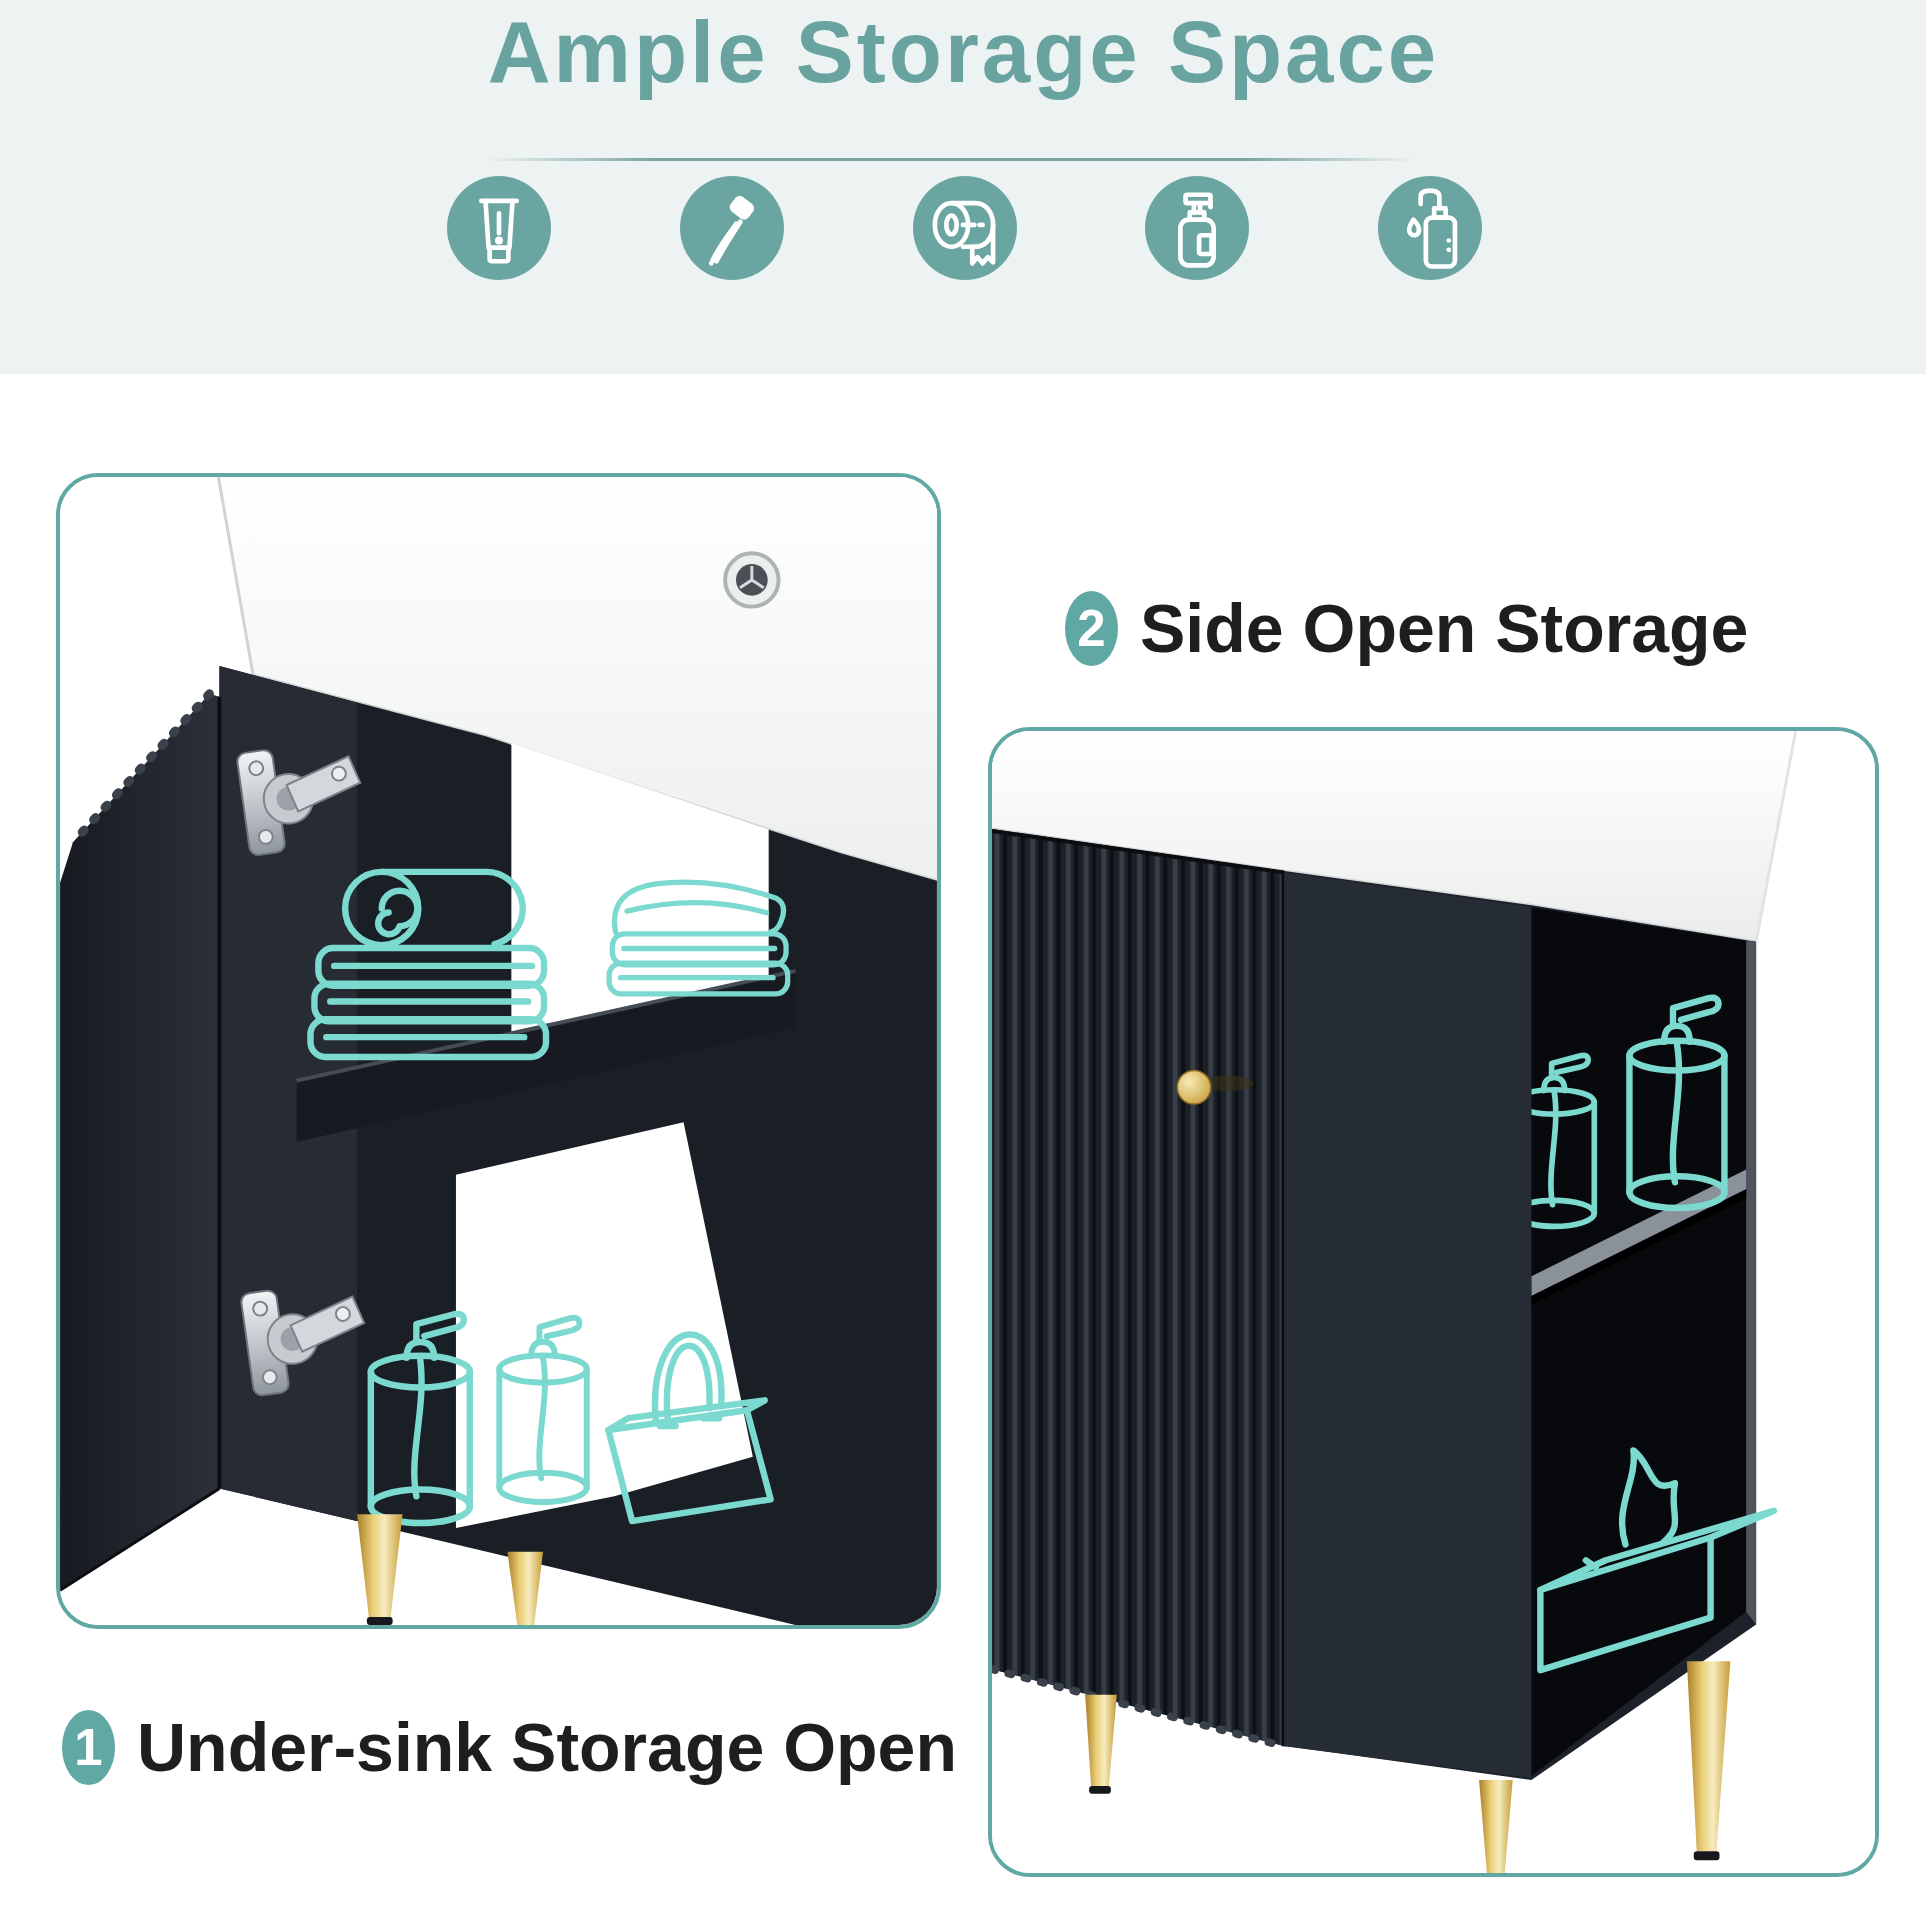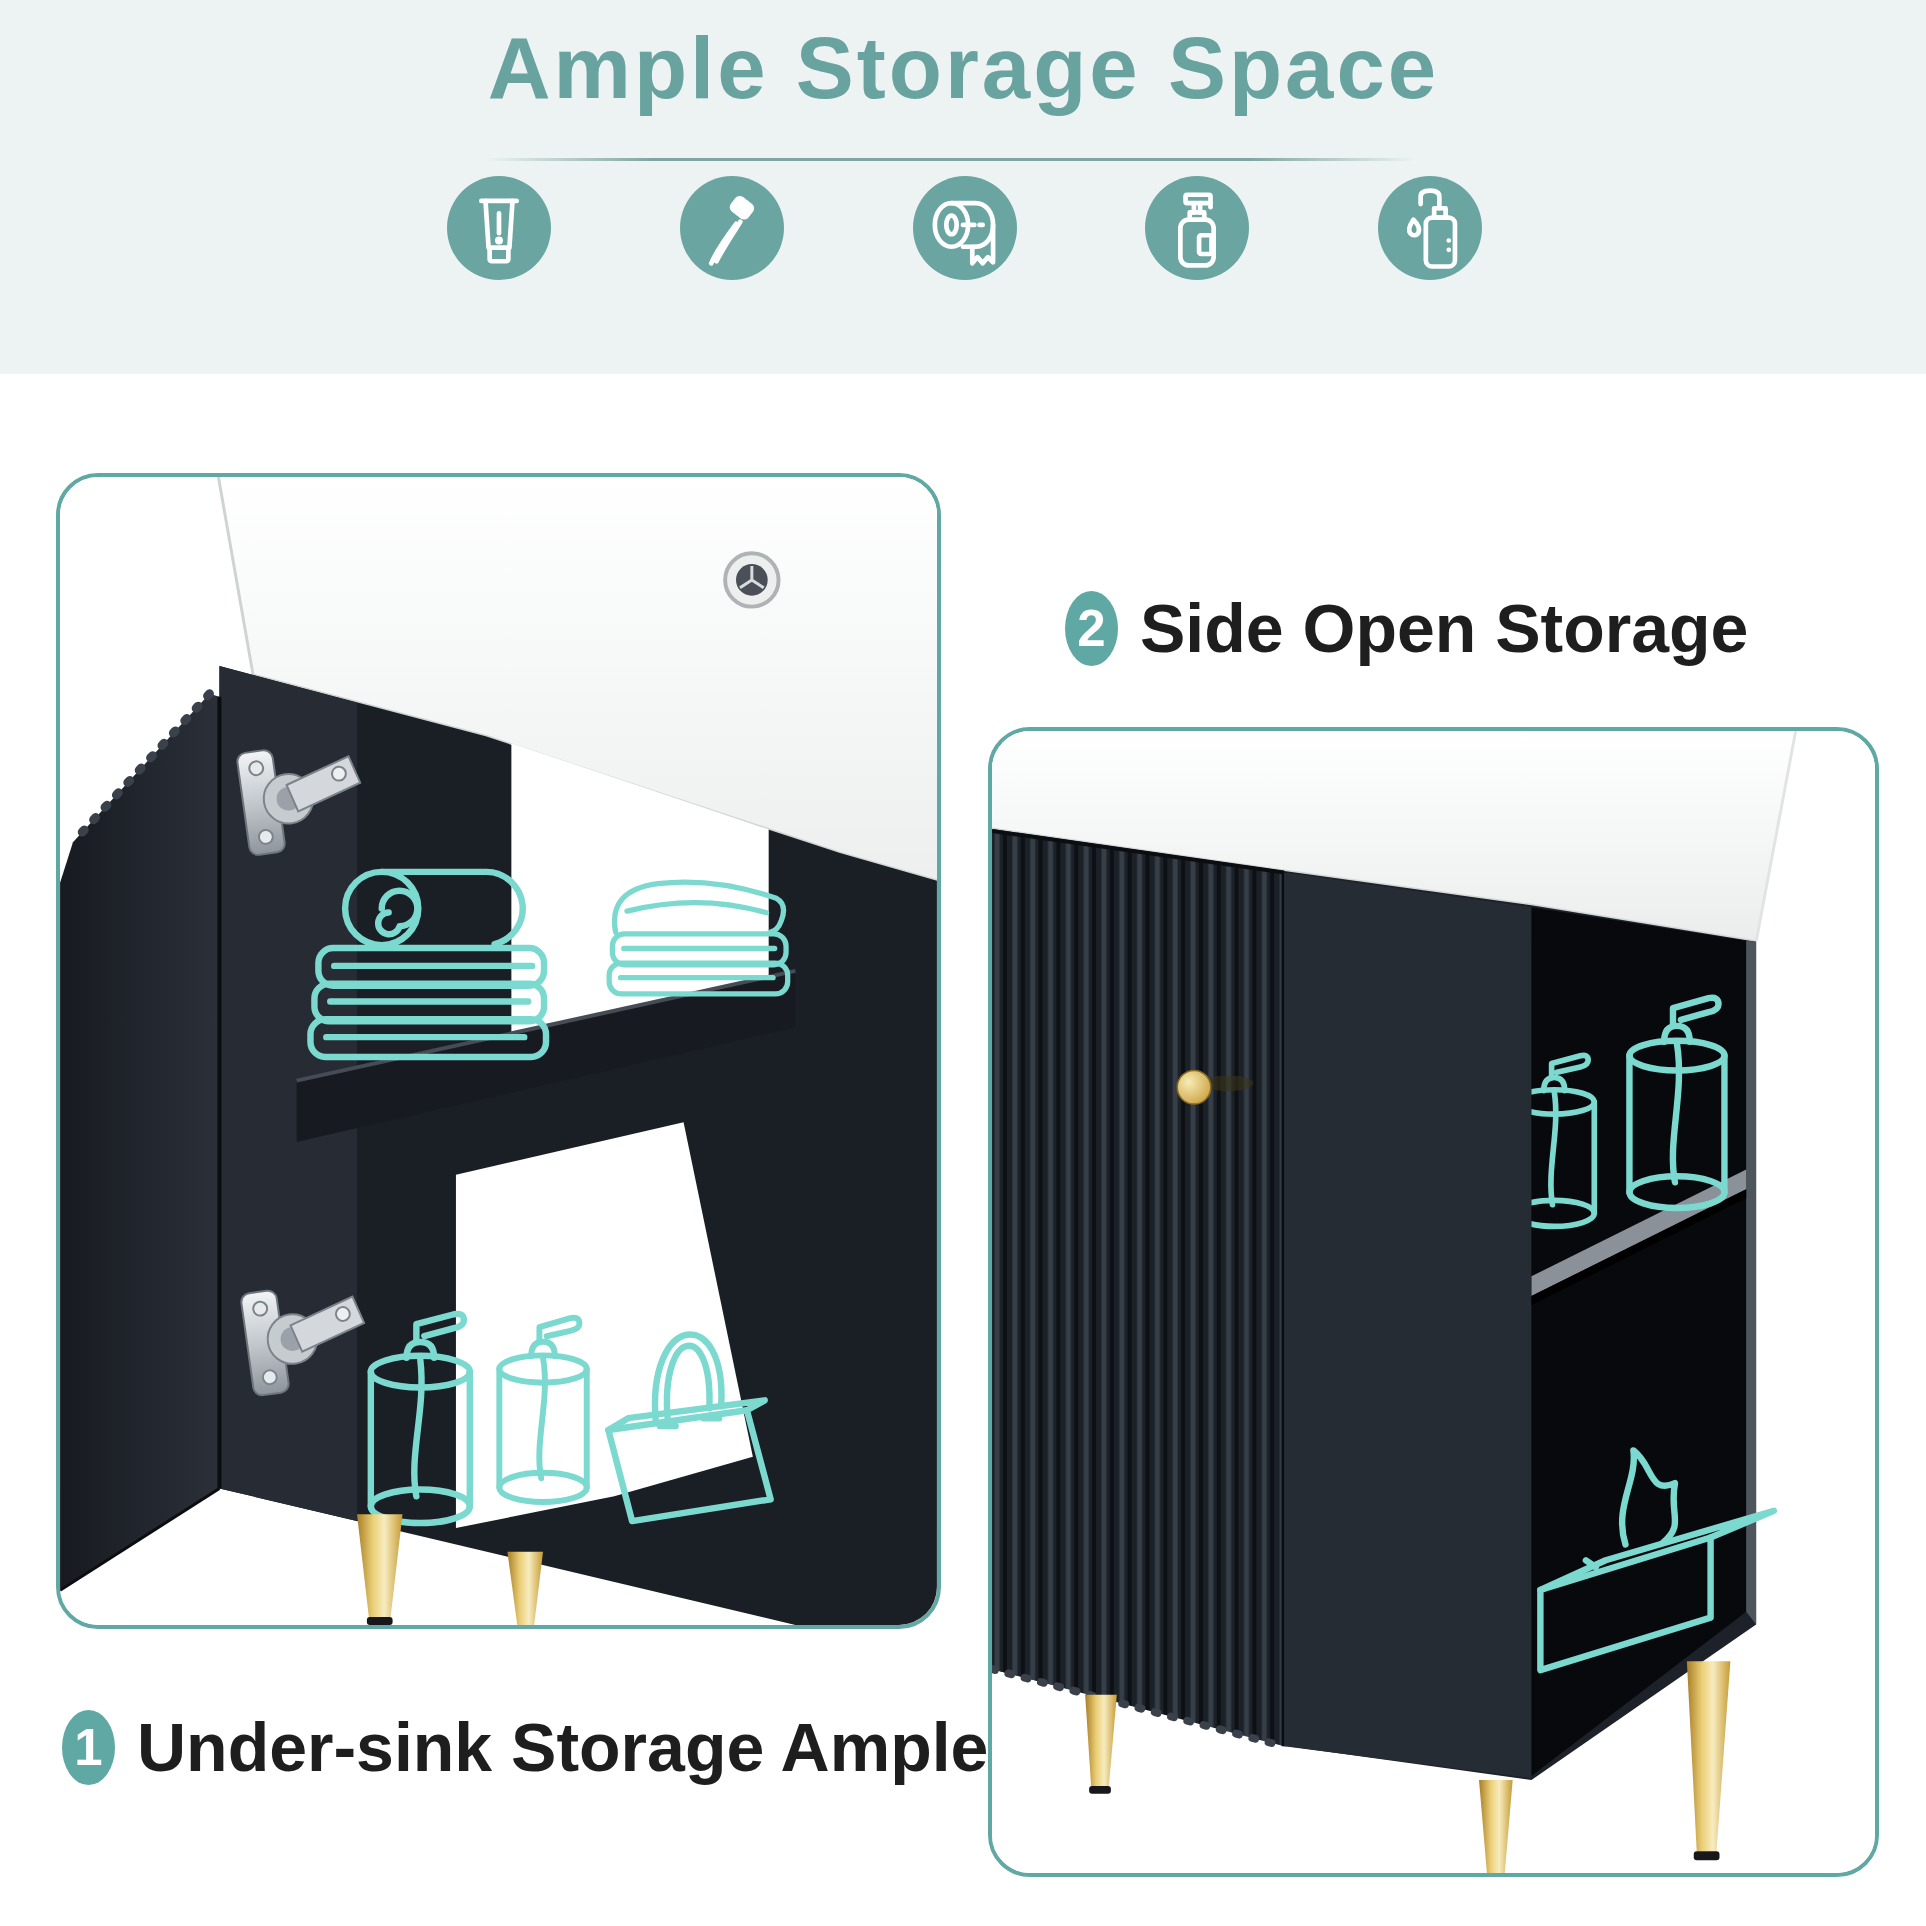--- a/index.html
+++ b/index.html
@@ -1,20 +1,20 @@
 <!DOCTYPE html>
 <html><head>
 <meta charset="utf-8">
 <style>
   html,body{margin:0;padding:0;background:#ffffff;}
   .stage{position:relative;width:1927px;height:1927px;background:#ffffff;overflow:hidden;
          font-family:"Liberation Sans", sans-serif;}
   
   .hero{position:absolute;left:0;top:0;width:1927px;height:374px;background:#EDF3F2;}
-  .hero-title{position:absolute;left:0;top:18px;width:1927px;text-align:center;
+  .hero-title{position:absolute;left:0;top:2px;width:1927px;text-align:center;
               font-size:87px;font-weight:bold;letter-spacing:3px;color:#68A39F;margin:0;}
   .hero-divider{position:absolute;left:485px;top:158px;width:931px;height:3px;
                 background:linear-gradient(to right, rgba(125,160,157,0), #7fa5a2 18%, #7fa5a2 82%, rgba(125,160,157,0));}
   .icon-row{position:absolute;left:0;top:176px;width:1927px;height:109px;}
   .icon-circle{position:absolute;top:0;width:104px;height:104px;border-radius:50%;background:#6AA5A1;}
   .icon-circle svg{position:absolute;left:0;top:0;width:104px;height:104px;}
   
   .panel{position:absolute;border:4px solid #5FA8A3;border-radius:42px;background:#ffffff;overflow:hidden;}
   .panel svg{display:block;width:100%;height:100%;}
   .panel-left{left:56px;top:473px;width:877px;height:1148px;}
@@ -333,17 +333,17 @@
     </svg>
   </div>
 
   <div class="callout callout-2">
     <span class="callout-badge">2</span>
     <span class="callout-label">Side Open Storage</span>
   </div>
 
   <div class="callout callout-1">
     <span class="callout-badge">1</span>
-    <span class="callout-label">Under-sink Storage Ample</span>
+    <span class="callout-label">Under-sink Storage Open</span>
   </div>
 
 </div>
 
 
 </body></html>

